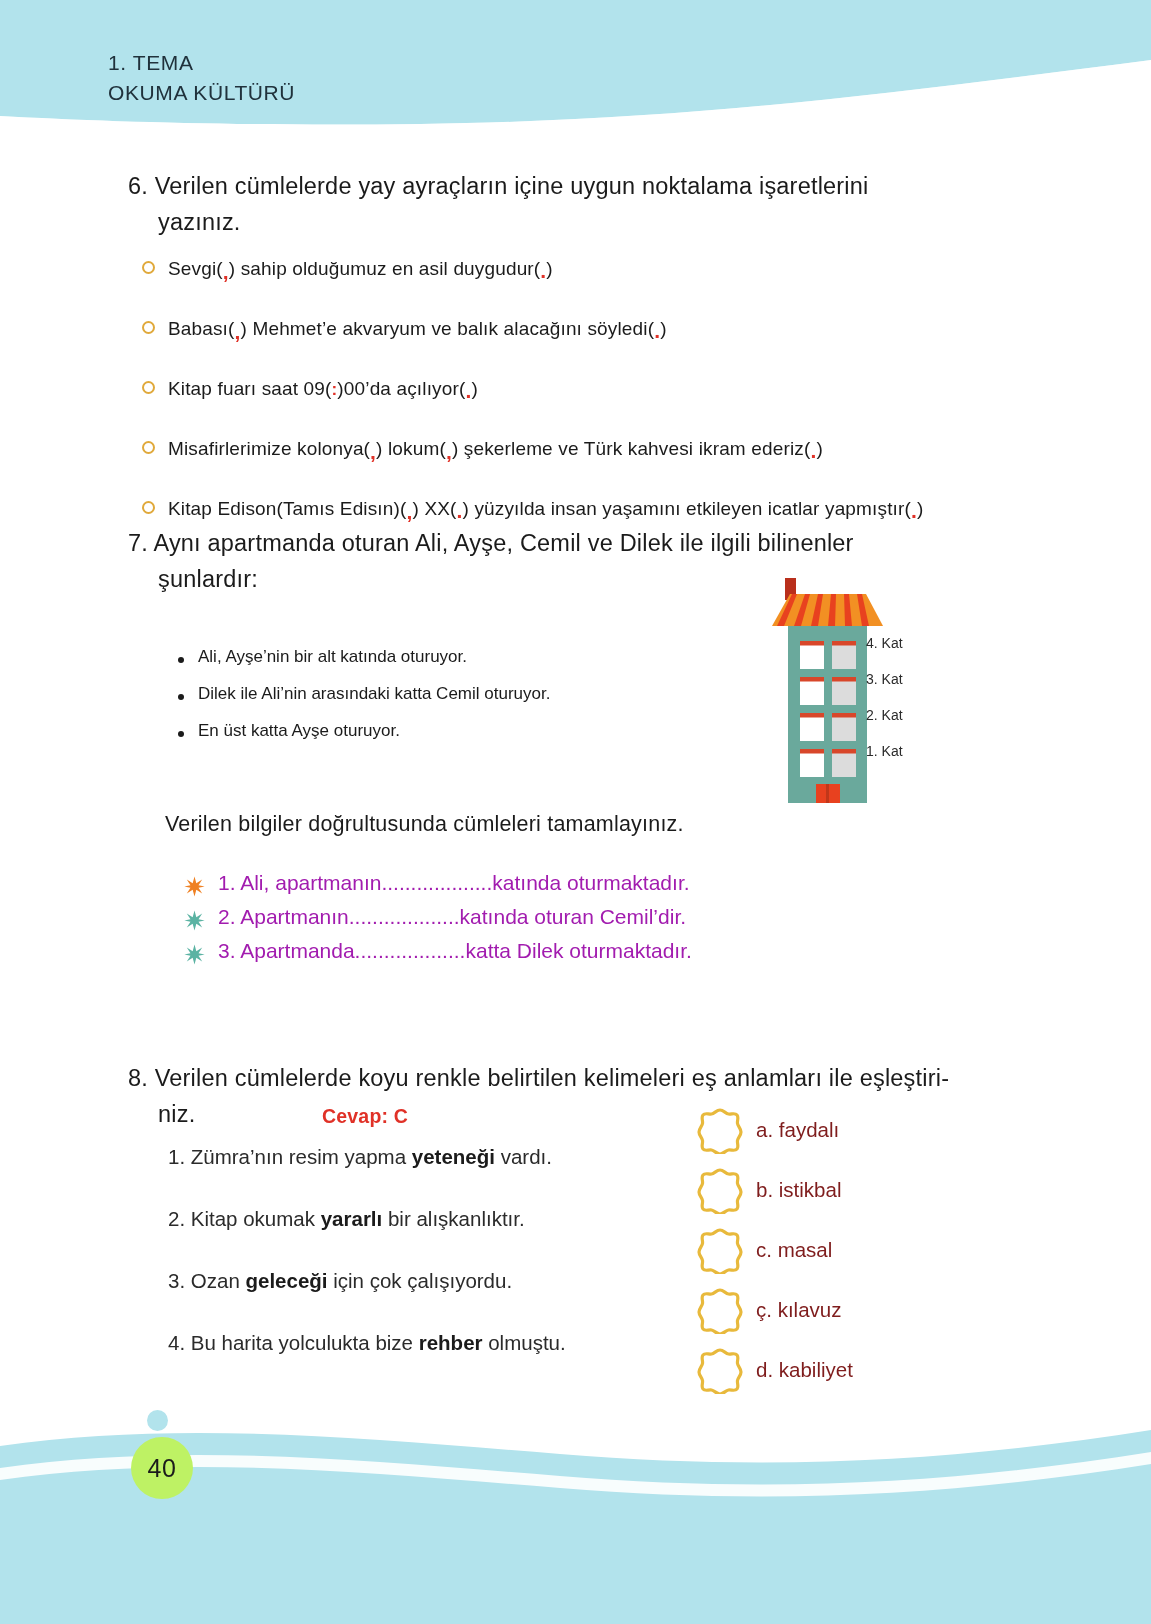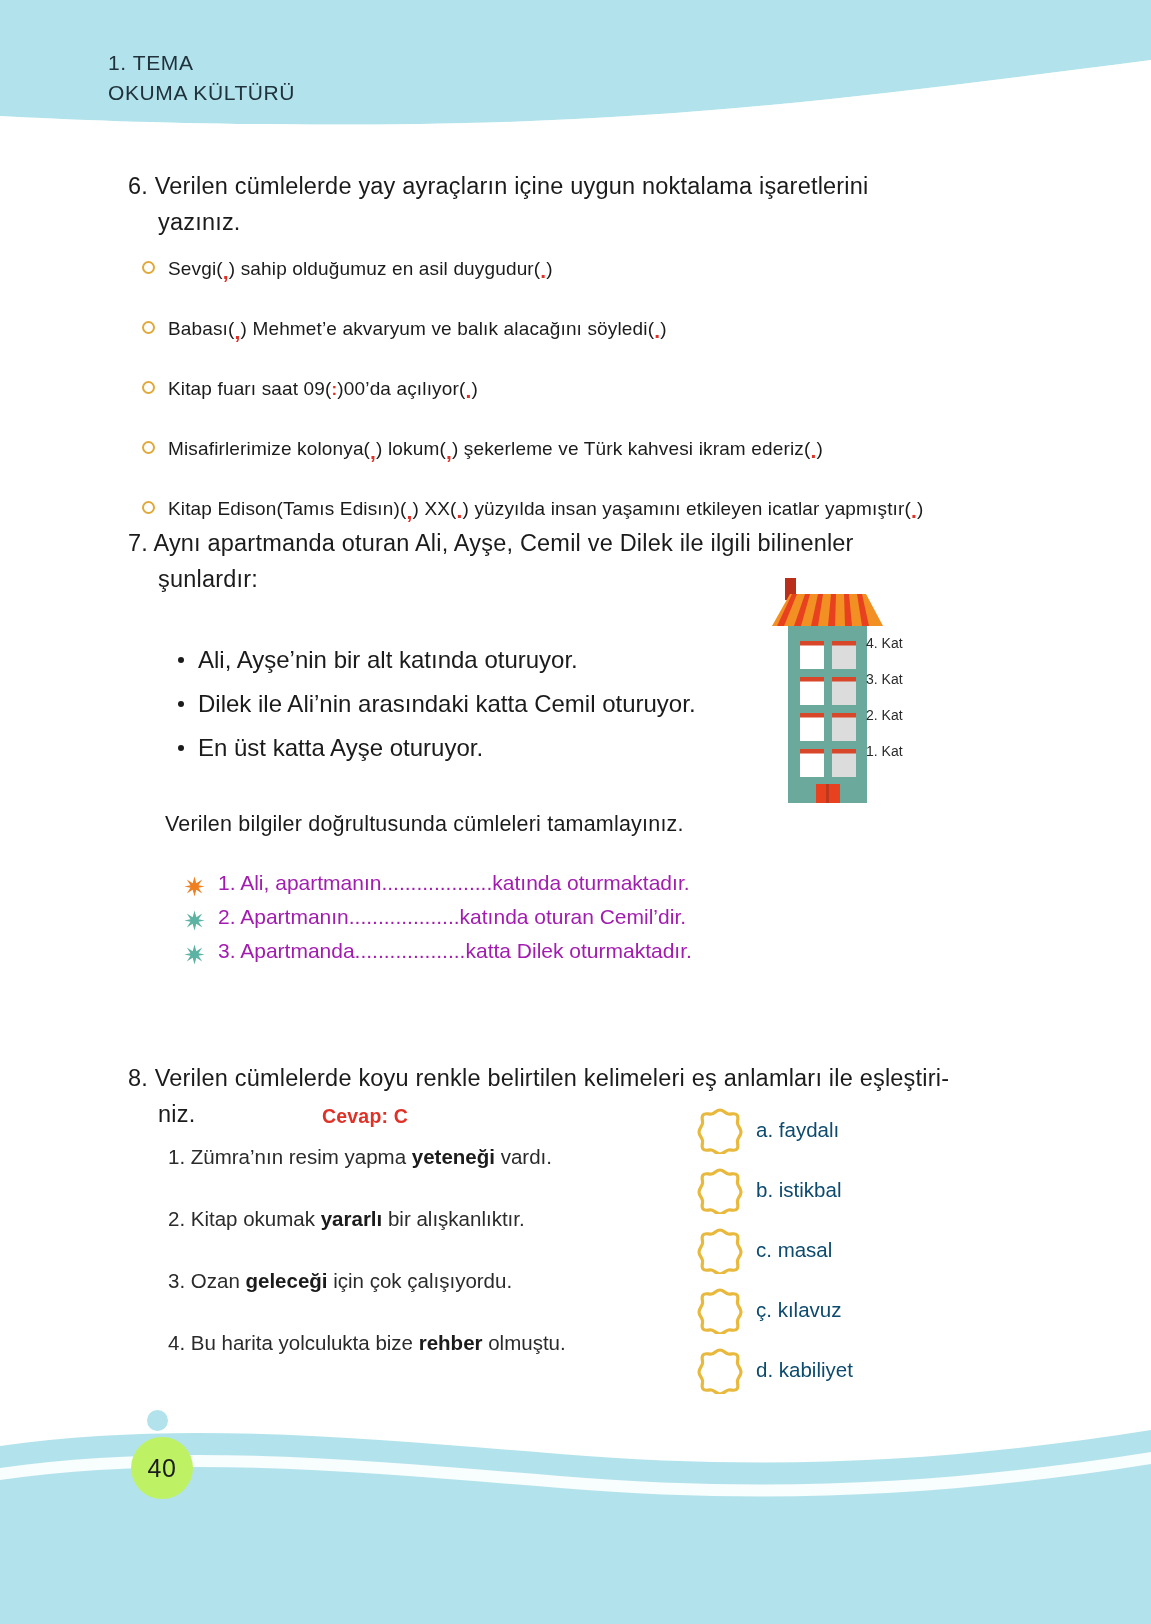--- a/index.html
+++ b/index.html
@@ -75,21 +75,21 @@
   }
   .ans-comma { font-size: 21px; top: 4px; }
   .ans-dot   { font-size: 21px; top: 3px; }
   .ans-colon { font-size: 17px; top: 0px; }
 
   
   .clue-list { position: absolute; }
   .clue-item {
     position: relative;
     padding-left: 22px;
-    font-size: 24px;
+    font-size: 17px;
     color: #1b1b1b;
     line-height: 1.0;
     margin-bottom: 20px;
     white-space: nowrap;
   }
   .clue-item::before {
     content: "";
     position: absolute;
     left: 2px;
     top: 9px;
@@ -153,21 +153,21 @@
   }
   .opt-flower {
     position: absolute;
     left: 8px;
     top: 6px;
     width: 48px;
     height: 48px;
   }
   .opt-label {
     font-size: 20.5px;
-    color: #0c4a6e;
+    color: #7f1d1d;
     white-space: nowrap;
   }
 
   
   .building {
     position: absolute;
   }
   .floor-labels {
     position: absolute;
   }

